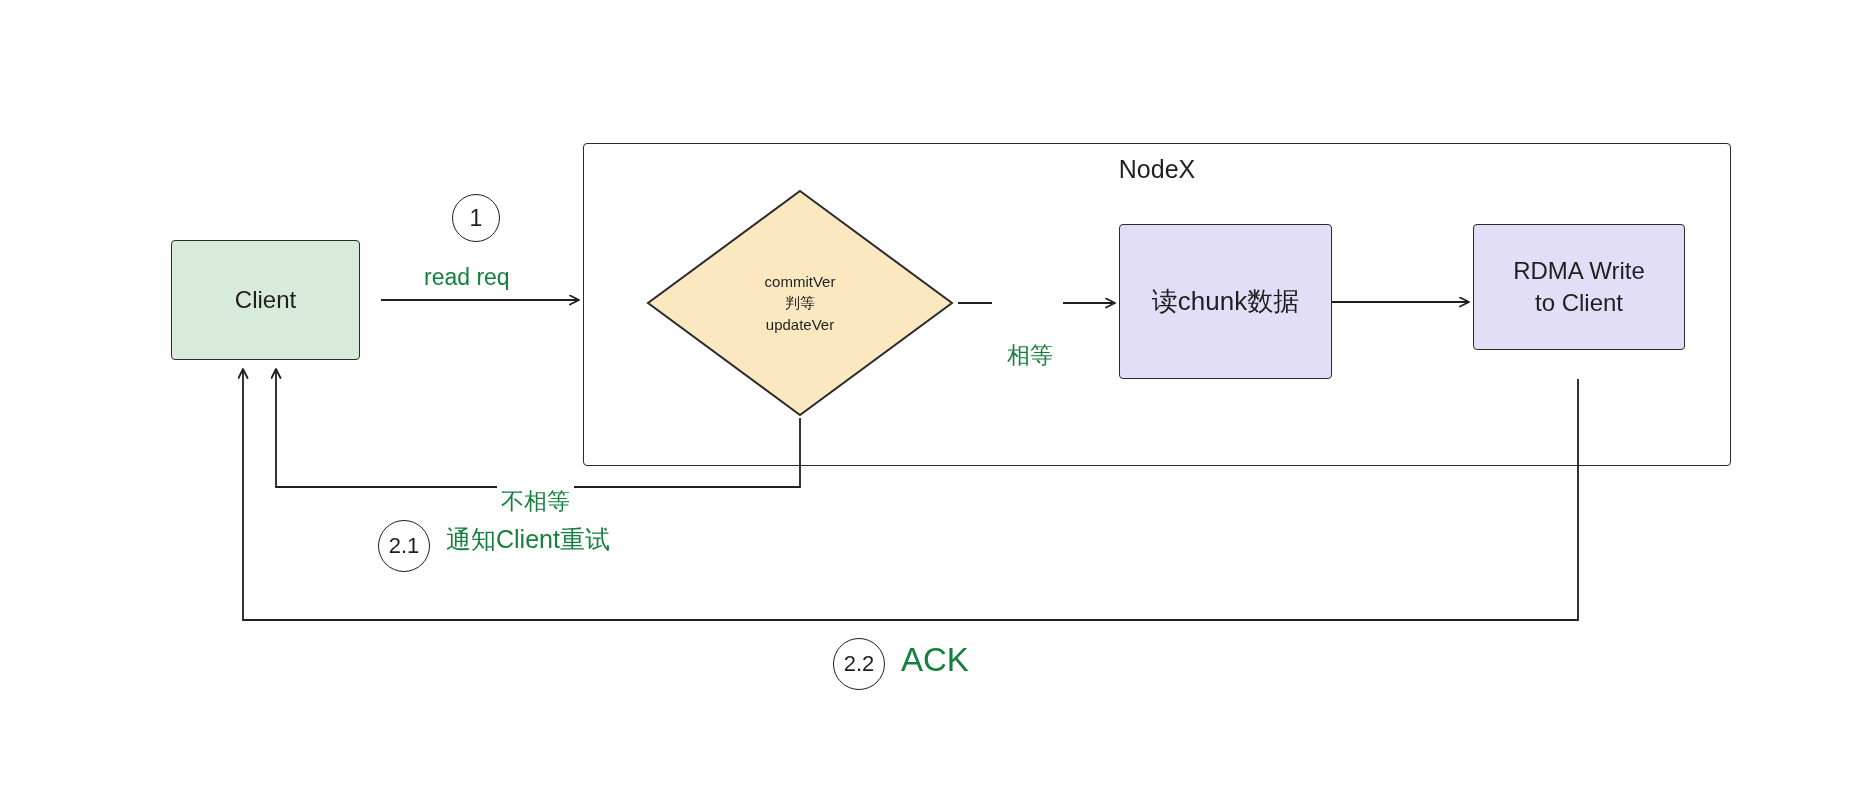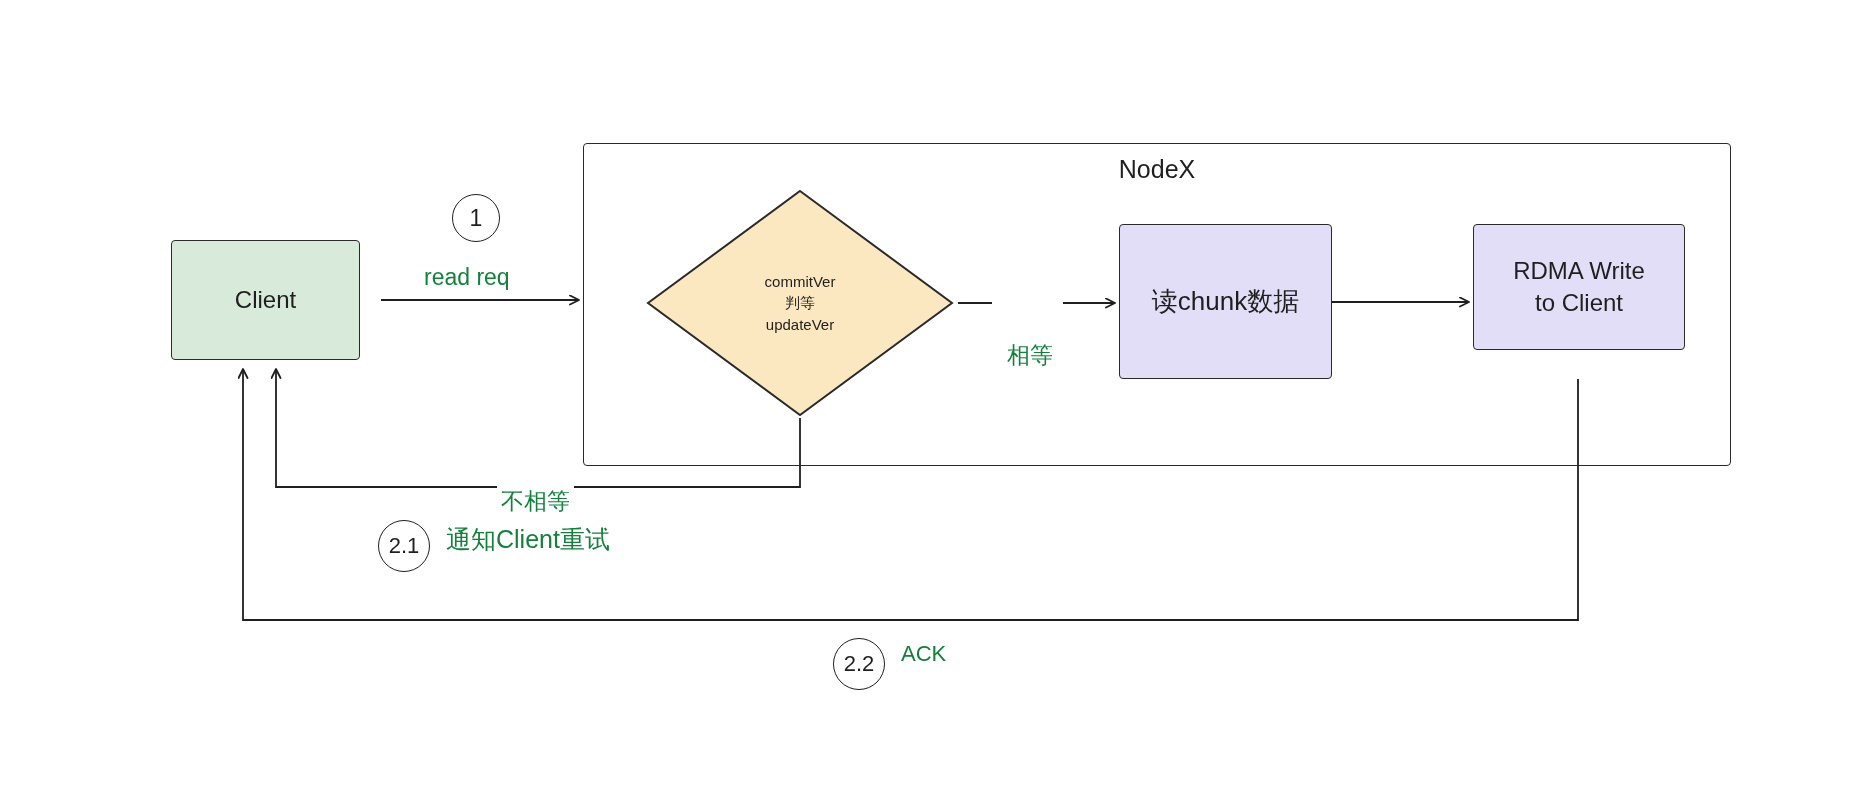--- a/index.html
+++ b/index.html
@@ -147,21 +147,21 @@
     left: 833px;
     top: 638px;
     width: 52px;
     height: 52px;
     font-size: 22px;
   }
   .lbl-readreq { left: 420px; top: 264px; }
   .lbl-equal   { left: 1003px; top: 292px; margin-top: 48px; }
   .lbl-notequal{ left: 497px; top: 474px; margin-top: 12px; }
   .lbl-retry   { left: 442px; top: 523px; font-size: 25px; }
-  .lbl-ack     { left: 897px; top: 641px; font-size: 22px; }
+  .lbl-ack     { left: 897px; top: 641px; font-size: 33px; }
 </style>
 </head>
 <body>
 
 <div id="canvas">
 
   <svg id="wires" viewBox="0 0 1858 806">
     <defs>
       <marker id="arrow" markerWidth="11" markerHeight="11" refX="9" refY="5.5" orient="auto" markerUnits="userSpaceOnUse">
         <path d="M1,1 L10,5.5 L1,10" fill="none" stroke="#1f1f1f" stroke-width="1.8" stroke-linecap="round" stroke-linejoin="round"></path>

